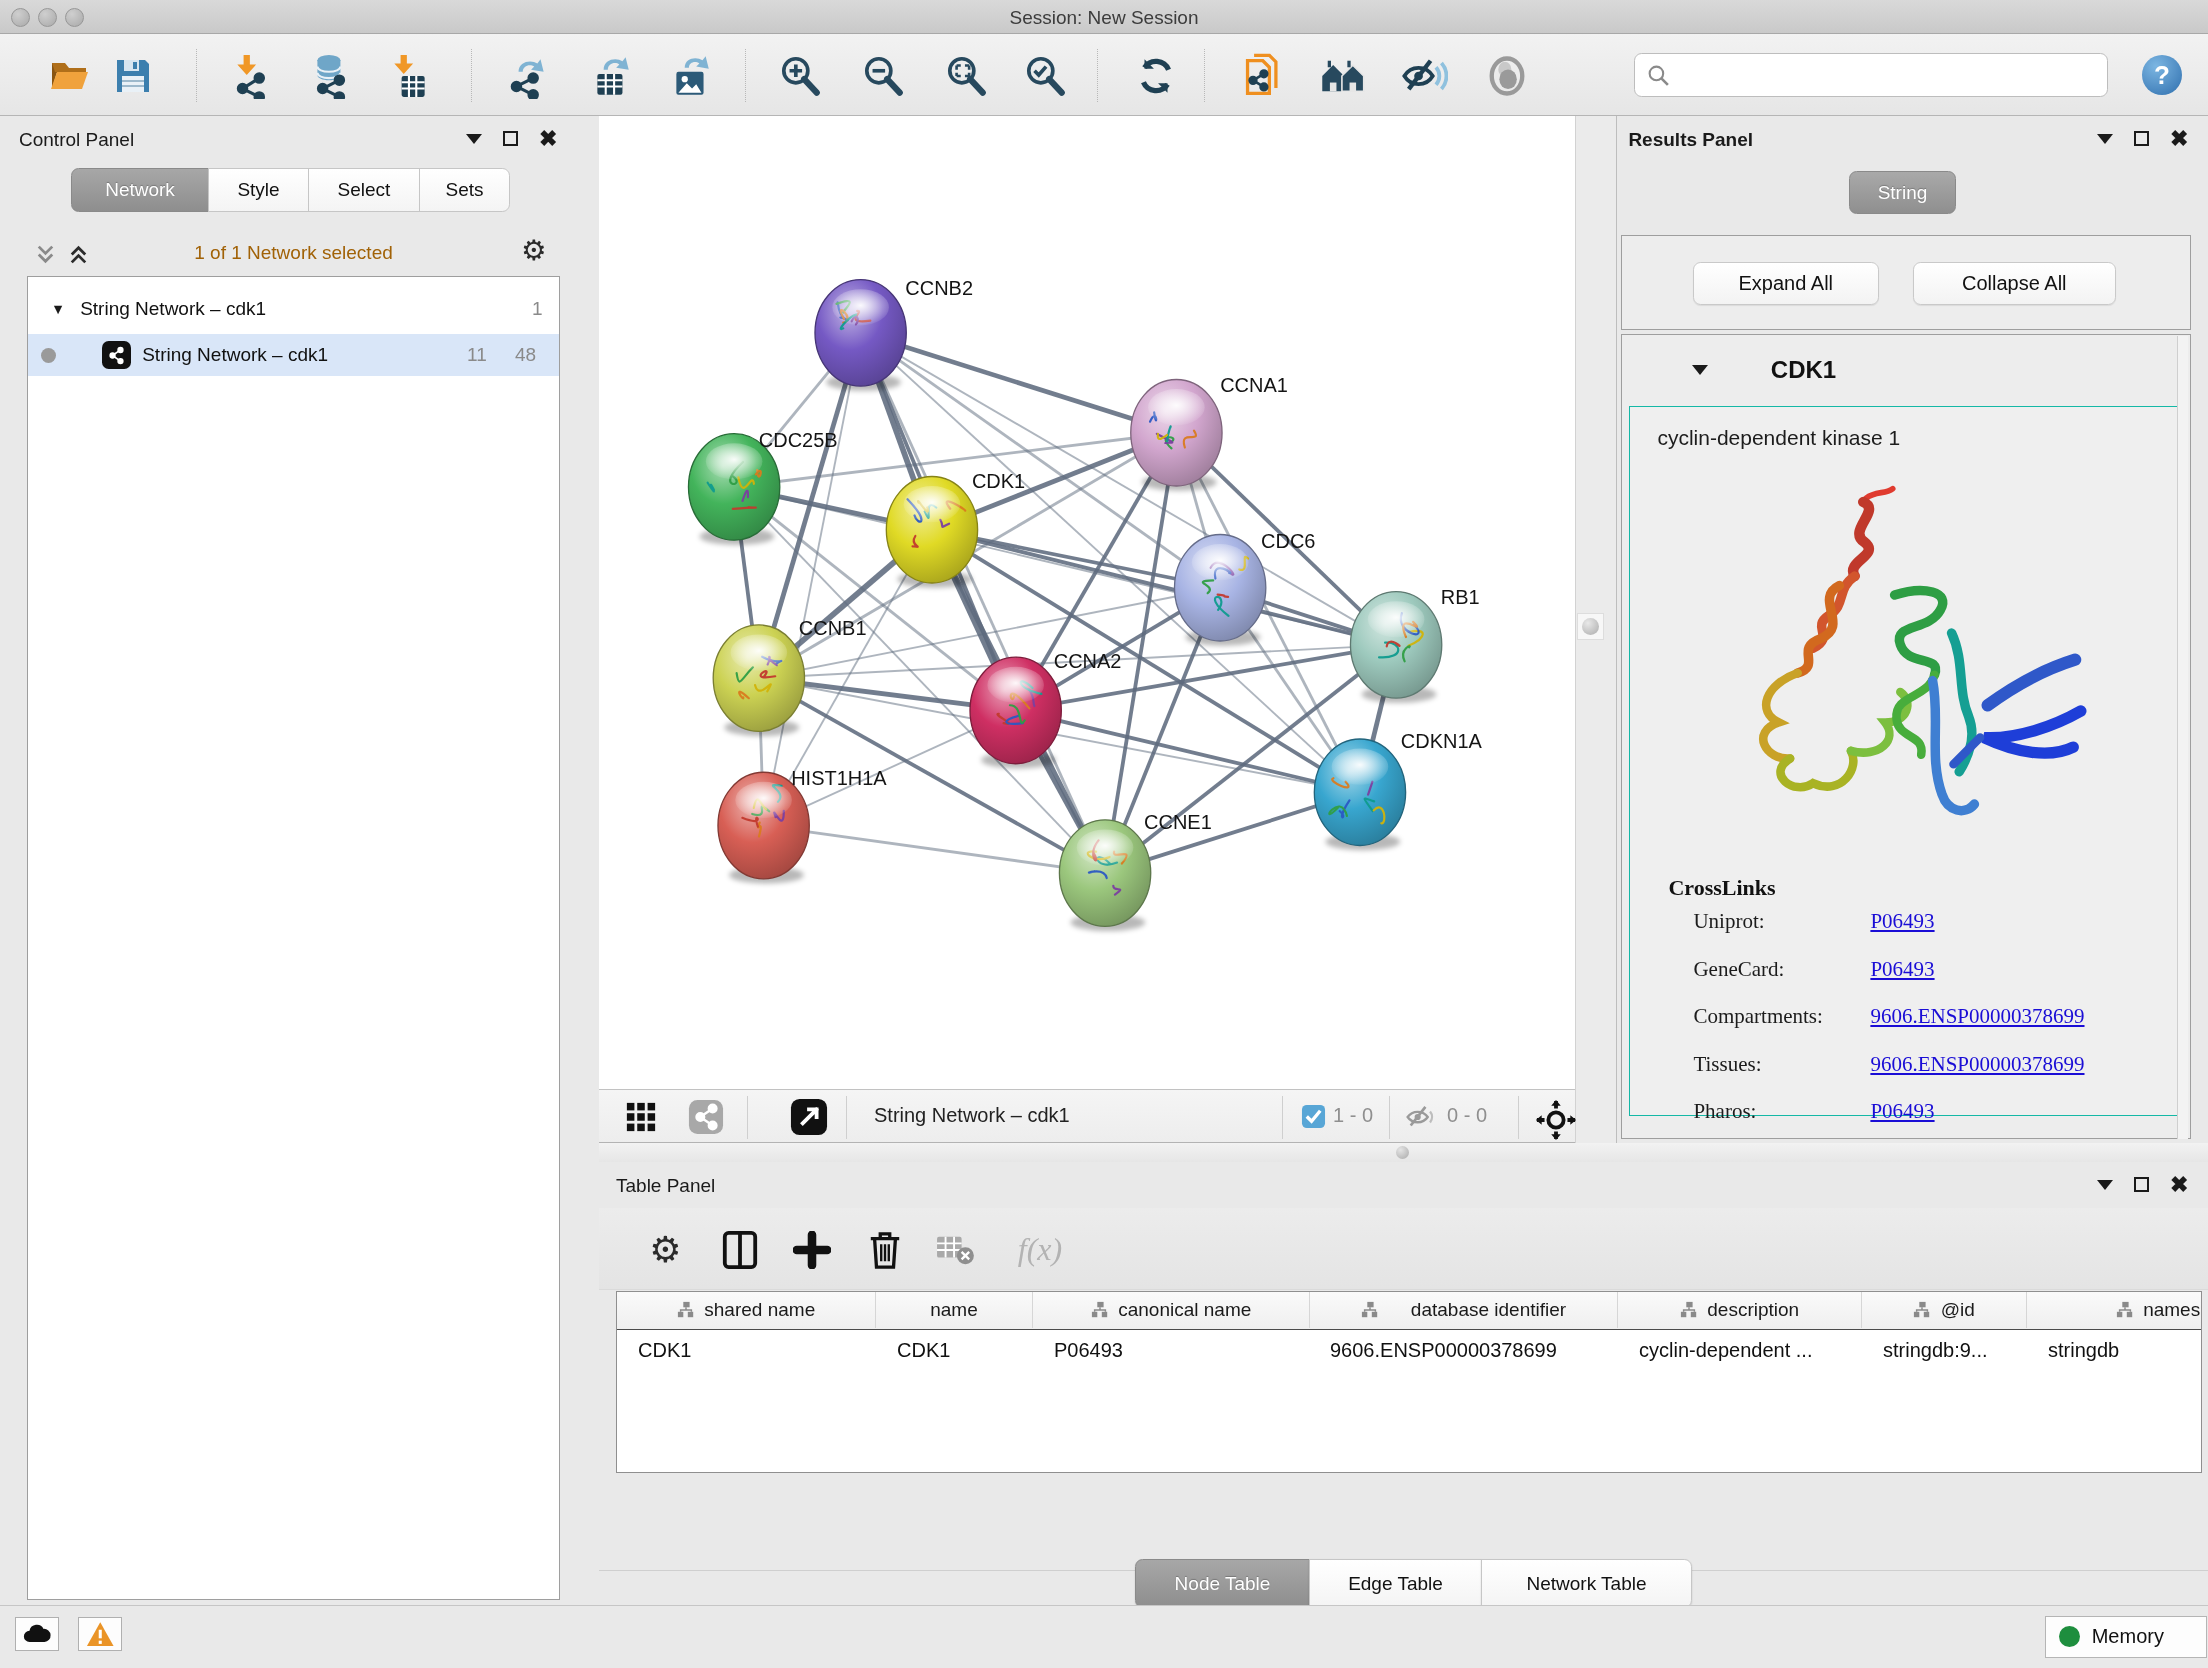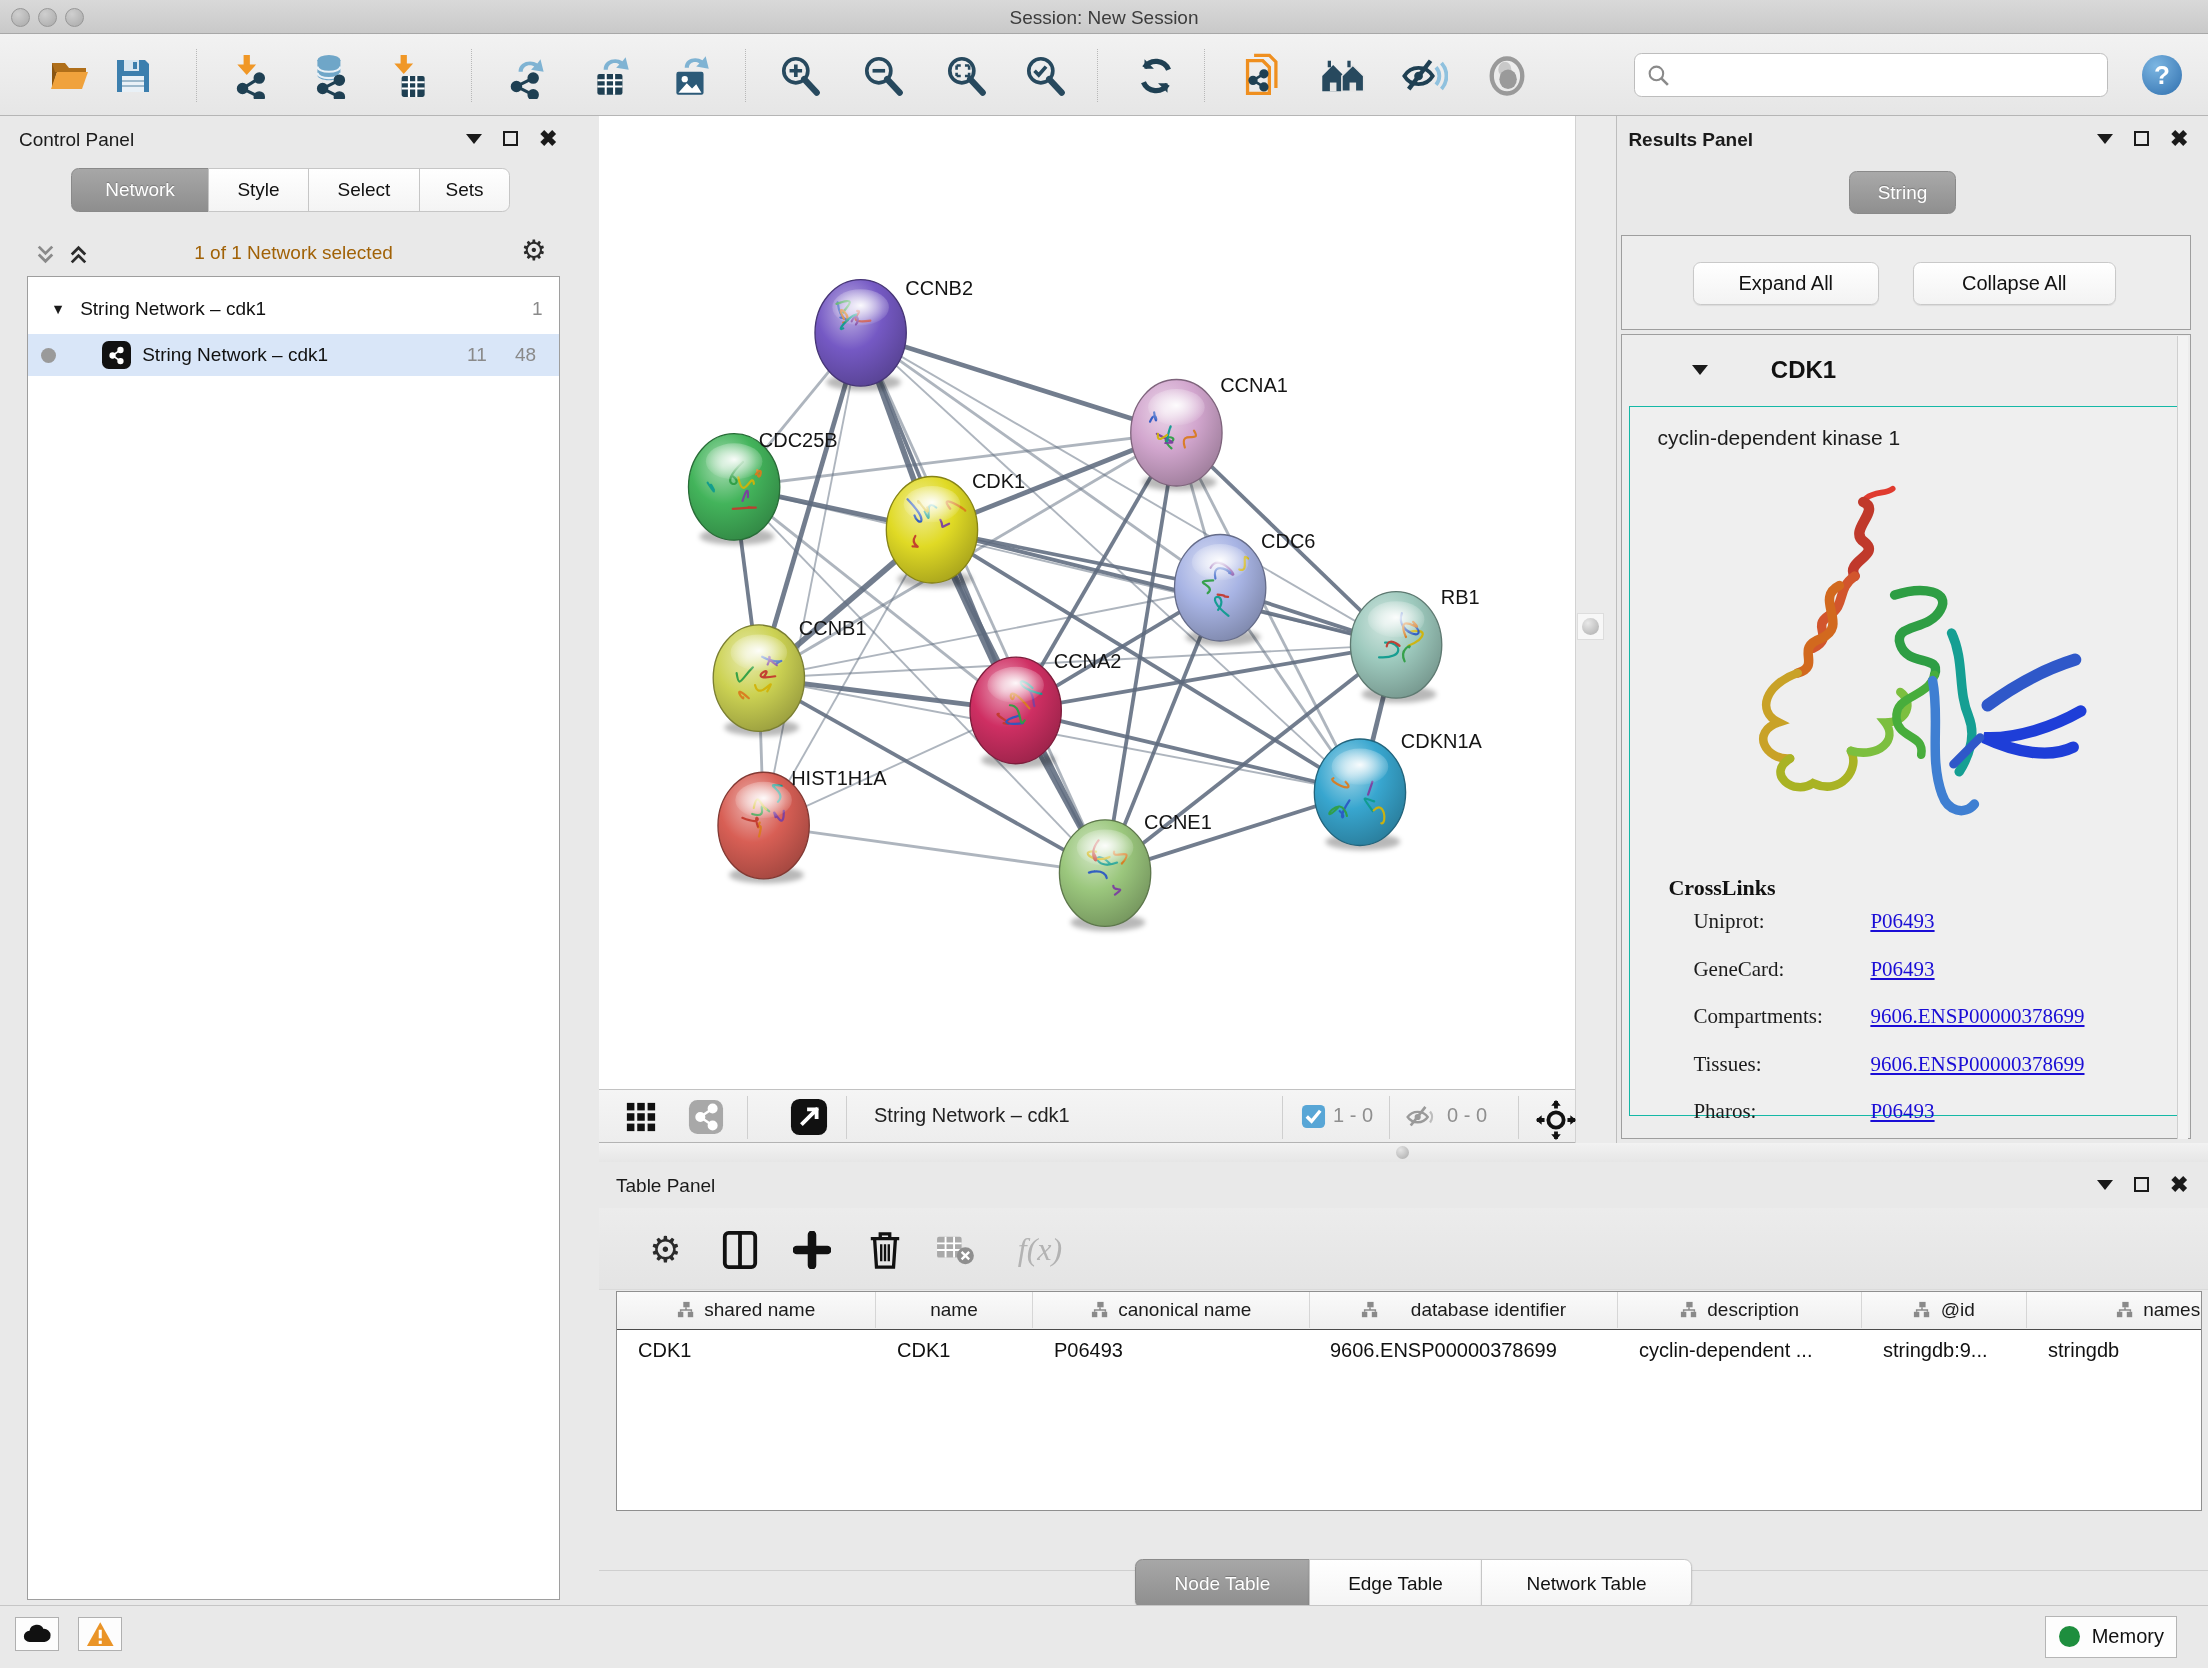--- a/index.html
+++ b/index.html
@@ -118,40 +118,40 @@
   #rp-scrolltrack { position:absolute; right:1.9px; top:1px; width:11.4px; height:803px;
     background:#f3f3f3; border-left:1px solid #cfcfcf; }
 
   
   #table-panel { left:599px; top:1162px; width:1609px; height:443px; background:#e9e9e9; }
   #tp-title { left:17px; top:13.3px; }
   #tp-toolbar { position:absolute; left:0; top:46px; width:1609px; height:82px;
     background:linear-gradient(180deg,#ececec,#e4e4e4); border-bottom:1px solid #dadada;}
   .tp-ic { position:absolute; top:15px; width:53px; height:53px; display:flex; align-items:center; justify-content:center; }
   #fx { font-family:"Liberation Serif",serif; font-style:italic; font-size:32px; color:#b3b3b3; }
-  #tbl-box { position:absolute; left:17px; top:129px; width:1586px; height:220px;
+  #tbl-box { position:absolute; left:17px; top:129px; width:1586px; height:182px;
     background:#fff; border:1.9px solid #8f8f8f; overflow:hidden; }
   #tbl-header { position:absolute; left:0; top:0; height:38px; width:1722px;
     background:linear-gradient(180deg,#fafafa,#efefef); border-bottom:1.9px solid #4a4a4a; display:flex; }
   .th { height:36px; display:flex; align-items:center; justify-content:center; gap:9.5px;
     border-right:1px solid #d6d6d6; font-size:19px; color:#1a1a1a; }
   .td { position:absolute; top:0; height:36px; display:flex; align-items:center;
     padding-left:21px; font-size:20px; color:#111; }
   #tbl-row { position:absolute; left:0; top:40px; width:1722px; height:36px; }
   #hscroll { position:absolute; left:3.8px; top:223px; width:1574px; height:21px; border-top:1px solid #e4e4e4;}
   #hthumb { position:absolute; left:3.8px; top:2.9px; width:171px; height:15px; border-radius:8.6px; background:#bdbdbd; }
   #tabs-divider { position:absolute; left:0px; top:408px; width:1609px; height:1px; background:#cfcfcf; }
   #tbl-tabs { left:536px; top:397px; }
   #tbl-tabs .seg { height:49px; padding:0 0; box-shadow:0 1px 1.9px rgba(0,0,0,.15); }
 
   
   #bottom-strip { left:0; top:1605px; width:2208px; height:63px; background:#e9e9e9; border-top:1px solid #c6c6c6; }
   .bs-btn { position:absolute; top:11.4px; width:44px; height:34px; background:#fdfdfd;
     border:1.9px solid #b0b0b0; display:flex; align-items:center; justify-content:center; }
-  #memory-btn { position:absolute; left:2045px; top:9.5px; width:132px; height:42px;
+  #memory-btn { position:absolute; left:2045px; top:9.5px; width:162px; height:42px;
     background:#fdfdfd; border:1px solid #b5b5b5; display:flex; align-items:center; gap:11.4px;
     padding-left:13.3px; font-size:20px; color:#111; }
   #memory-indicator { width:21px; height:21px; border-radius:50%; }
 
   svg { display:block; }
 </style>
 </head>
 <body>
 
 <div id="app">

